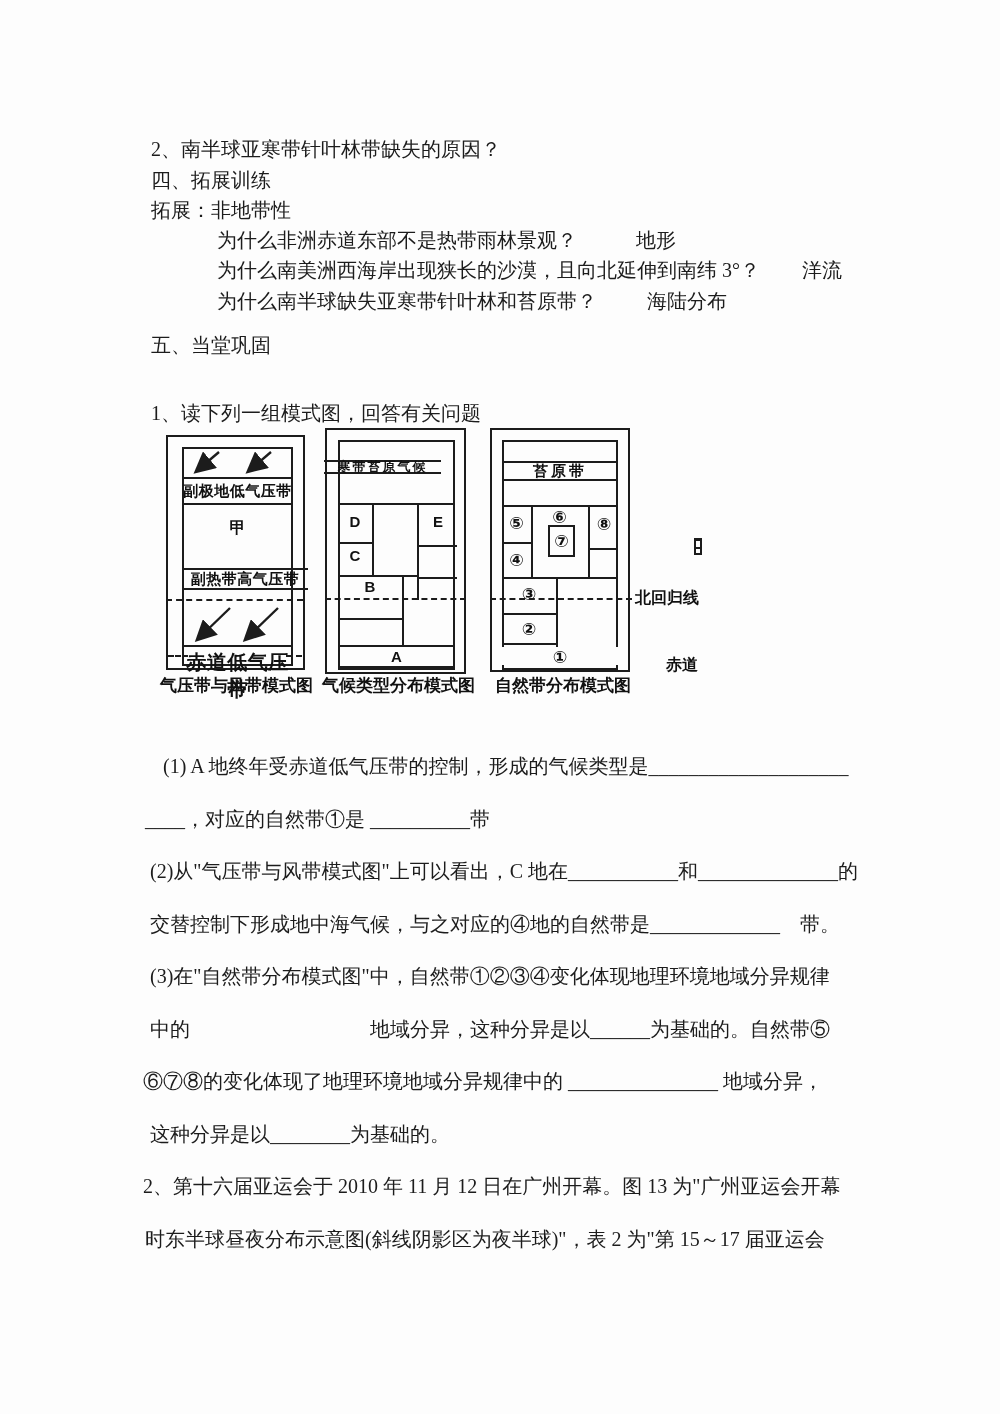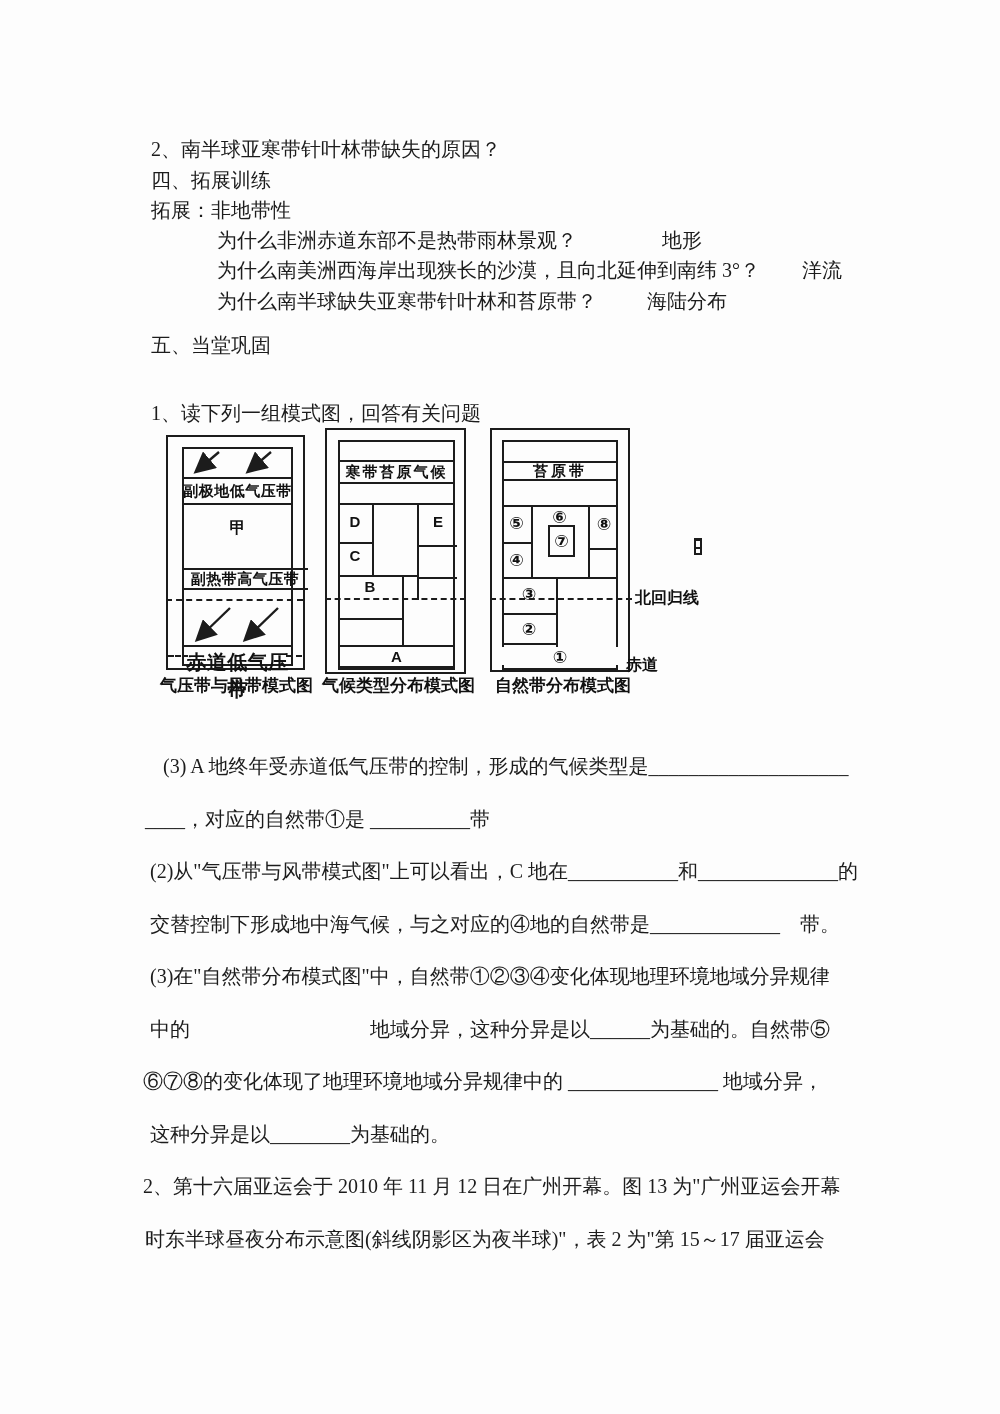--- a/index.html
+++ b/index.html
@@ -26,21 +26,21 @@
 </style>
 </head>
 <body>
 
 <div class="page">
 
   <div class="t" style="left:151px;top:136px">2、南半球亚寒带针叶林带缺失的原因？</div>
   <div class="t" style="left:151px;top:167px">四、拓展训练</div>
   <div class="t" style="left:151px;top:197px">拓展：非地带性</div>
 
-  <div class="t" style="left:217px;top:227px"><span>为什么非洲赤道东部不是热带雨林景观？</span><span class="ans" style="margin-left:85px">地形</span></div>
+  <div class="t" style="left:217px;top:227px"><span>为什么非洲赤道东部不是热带雨林景观？</span><span class="ans" style="margin-left:59px">地形</span></div>
   <div class="t" style="left:217px;top:257px"><span>为什么南美洲西海岸出现狭长的沙漠，且向北延伸到南纬 3°？</span><span class="ans" style="margin-left:42px">洋流</span></div>
   <div class="t" style="left:217px;top:288px"><span>为什么南半球缺失亚寒带针叶林和苔原带？</span><span class="ans" style="">海陆分布</span></div>
 
   <div class="t" style="left:151px;top:332px">五、当堂巩固</div>
   <div class="t" style="left:151px;top:400px">1、读下列一组模式图，回答有关问题</div>
 
   <div class="fig">
 
     <div class="bx" style="left:166px;top:15px;width:139px;height:235px"></div>
     <div class="bx" style="left:182px;top:27px;width:111px;height:219px"></div>
@@ -80,21 +80,21 @@
     <div class="ln" style="left:182px;top:225px;width:111px;height:2px"></div>
     <div class="dash" style="left:168px;top:235px;width:20px"></div>
     <div class="dash" style="left:286px;top:235px;width:16px"></div>
     <div class="cl" style="left:182px;top:229px;width:111px;font-size:20px;letter-spacing:0.5px">赤道低气压带</div>
 
     <div class="cap" style="left:160px;top:254px;width:152px">气压带与风带模式图</div>
 
     <div class="bx" style="left:325px;top:8px;width:141px;height:246px"></div>
     <div class="bx" style="left:338px;top:20px;width:117px;height:230px"></div>
 
-    <div class="band" style="left:338px;top:40px;width:117px;height:24px;font-size:15px;letter-spacing:2px">
+    <div class="band" style="left:324px;top:40px;width:117px;height:14px;font-size:13px;letter-spacing:2px">
         <span>寒带苔原气候</span>
       </div>
 
     <div class="ln" style="left:338px;top:83px;width:117px;height:2px"></div>
     <div class="ln" style="left:372px;top:83px;width:2px;height:72px"></div>
     <div class="ln" style="left:417px;top:83px;width:2px;height:97px"></div>
     <div class="ln" style="left:338px;top:122px;width:36px;height:2px"></div>
     <div class="ln" style="left:417px;top:125px;width:40px;height:2px"></div>
     <div class="ln" style="left:417px;top:157px;width:40px;height:2px"></div>
     <div class="ln" style="left:338px;top:155px;width:81px;height:2px"></div>
@@ -138,29 +138,29 @@
     <div class="bx" style="left:548px;top:105px;width:27px;height:32px"></div>
     <div class="cn" style="left:548px;top:111px;width:27px">⑦</div>
     <div class="cn" style="left:590px;top:94px;width:28px">⑧</div>
     <div class="cn" style="left:502px;top:164px;width:54px">③</div>
     <div class="cn" style="left:502px;top:199px;width:54px">②</div>
     <div class="cn" style="left:502px;top:227px;width:116px;background:#fdfdfd;height:18px">①</div>
 
     <div class="dash" style="left:490px;top:178px;width:142px"></div>
 
     <div class="rlab" style="left:635px;top:168px">北回归线</div>
-    <div class="rlab" style="left:626px;top:235px">赤道</div>
+    <div class="rlab" style="left:666px;top:235px">赤道</div>
     <div style="position:absolute;left:694px;top:118px;width:8px;height:17px;border:2px solid #1c1c1c;border-top-width:3px;box-sizing:border-box">
         <div style="height:6px;border-bottom:2px solid #1c1c1c"></div>
       </div>
 
     <div class="cap" style="left:495px;top:254px;width:138px">自然带分布模式图</div>
   </div>
 
-  <div class="t" style="left:163px;top:753px">(3) A 地终年受赤道低气压带的控制，形成的气候类型是____________________</div>
+  <div class="t" style="left:163px;top:753px">(1) A 地终年受赤道低气压带的控制，形成的气候类型是____________________</div>
   <div class="t" style="left:145px;top:806px">____，对应的自然带①是 __________带</div>
   <div class="t" style="left:150px;top:858px">(2)从"气压带与风带模式图"上可以看出，C 地在___________和______________的</div>
   <div class="t" style="left:150px;top:911px">交替控制下形成地中海气候，与之对应的④地的自然带是_____________　带。</div>
   <div class="t" style="left:150px;top:963px">(3)在"自然带分布模式图"中，自然带①②③④变化体现地理环境地域分异规律</div>
   <div class="t" style="left:150px;top:1016px">中的　　　　　　　　　地域分异，这种分异是以______为基础的。自然带⑤</div>
   <div class="t" style="left:143px;top:1068px">⑥⑦⑧的变化体现了地理环境地域分异规律中的 _______________ 地域分异，</div>
   <div class="t" style="left:150px;top:1121px">这种分异是以________为基础的。</div>
   <div class="t" style="left:143px;top:1173px">2、第十六届亚运会于 2010 年 11 月 12 日在广州开幕。图 13 为"广州亚运会开幕</div>
   <div class="t" style="left:145px;top:1226px">时东半球昼夜分布示意图(斜线阴影区为夜半球)"，表 2 为"第 15～17 届亚运会</div>
 

